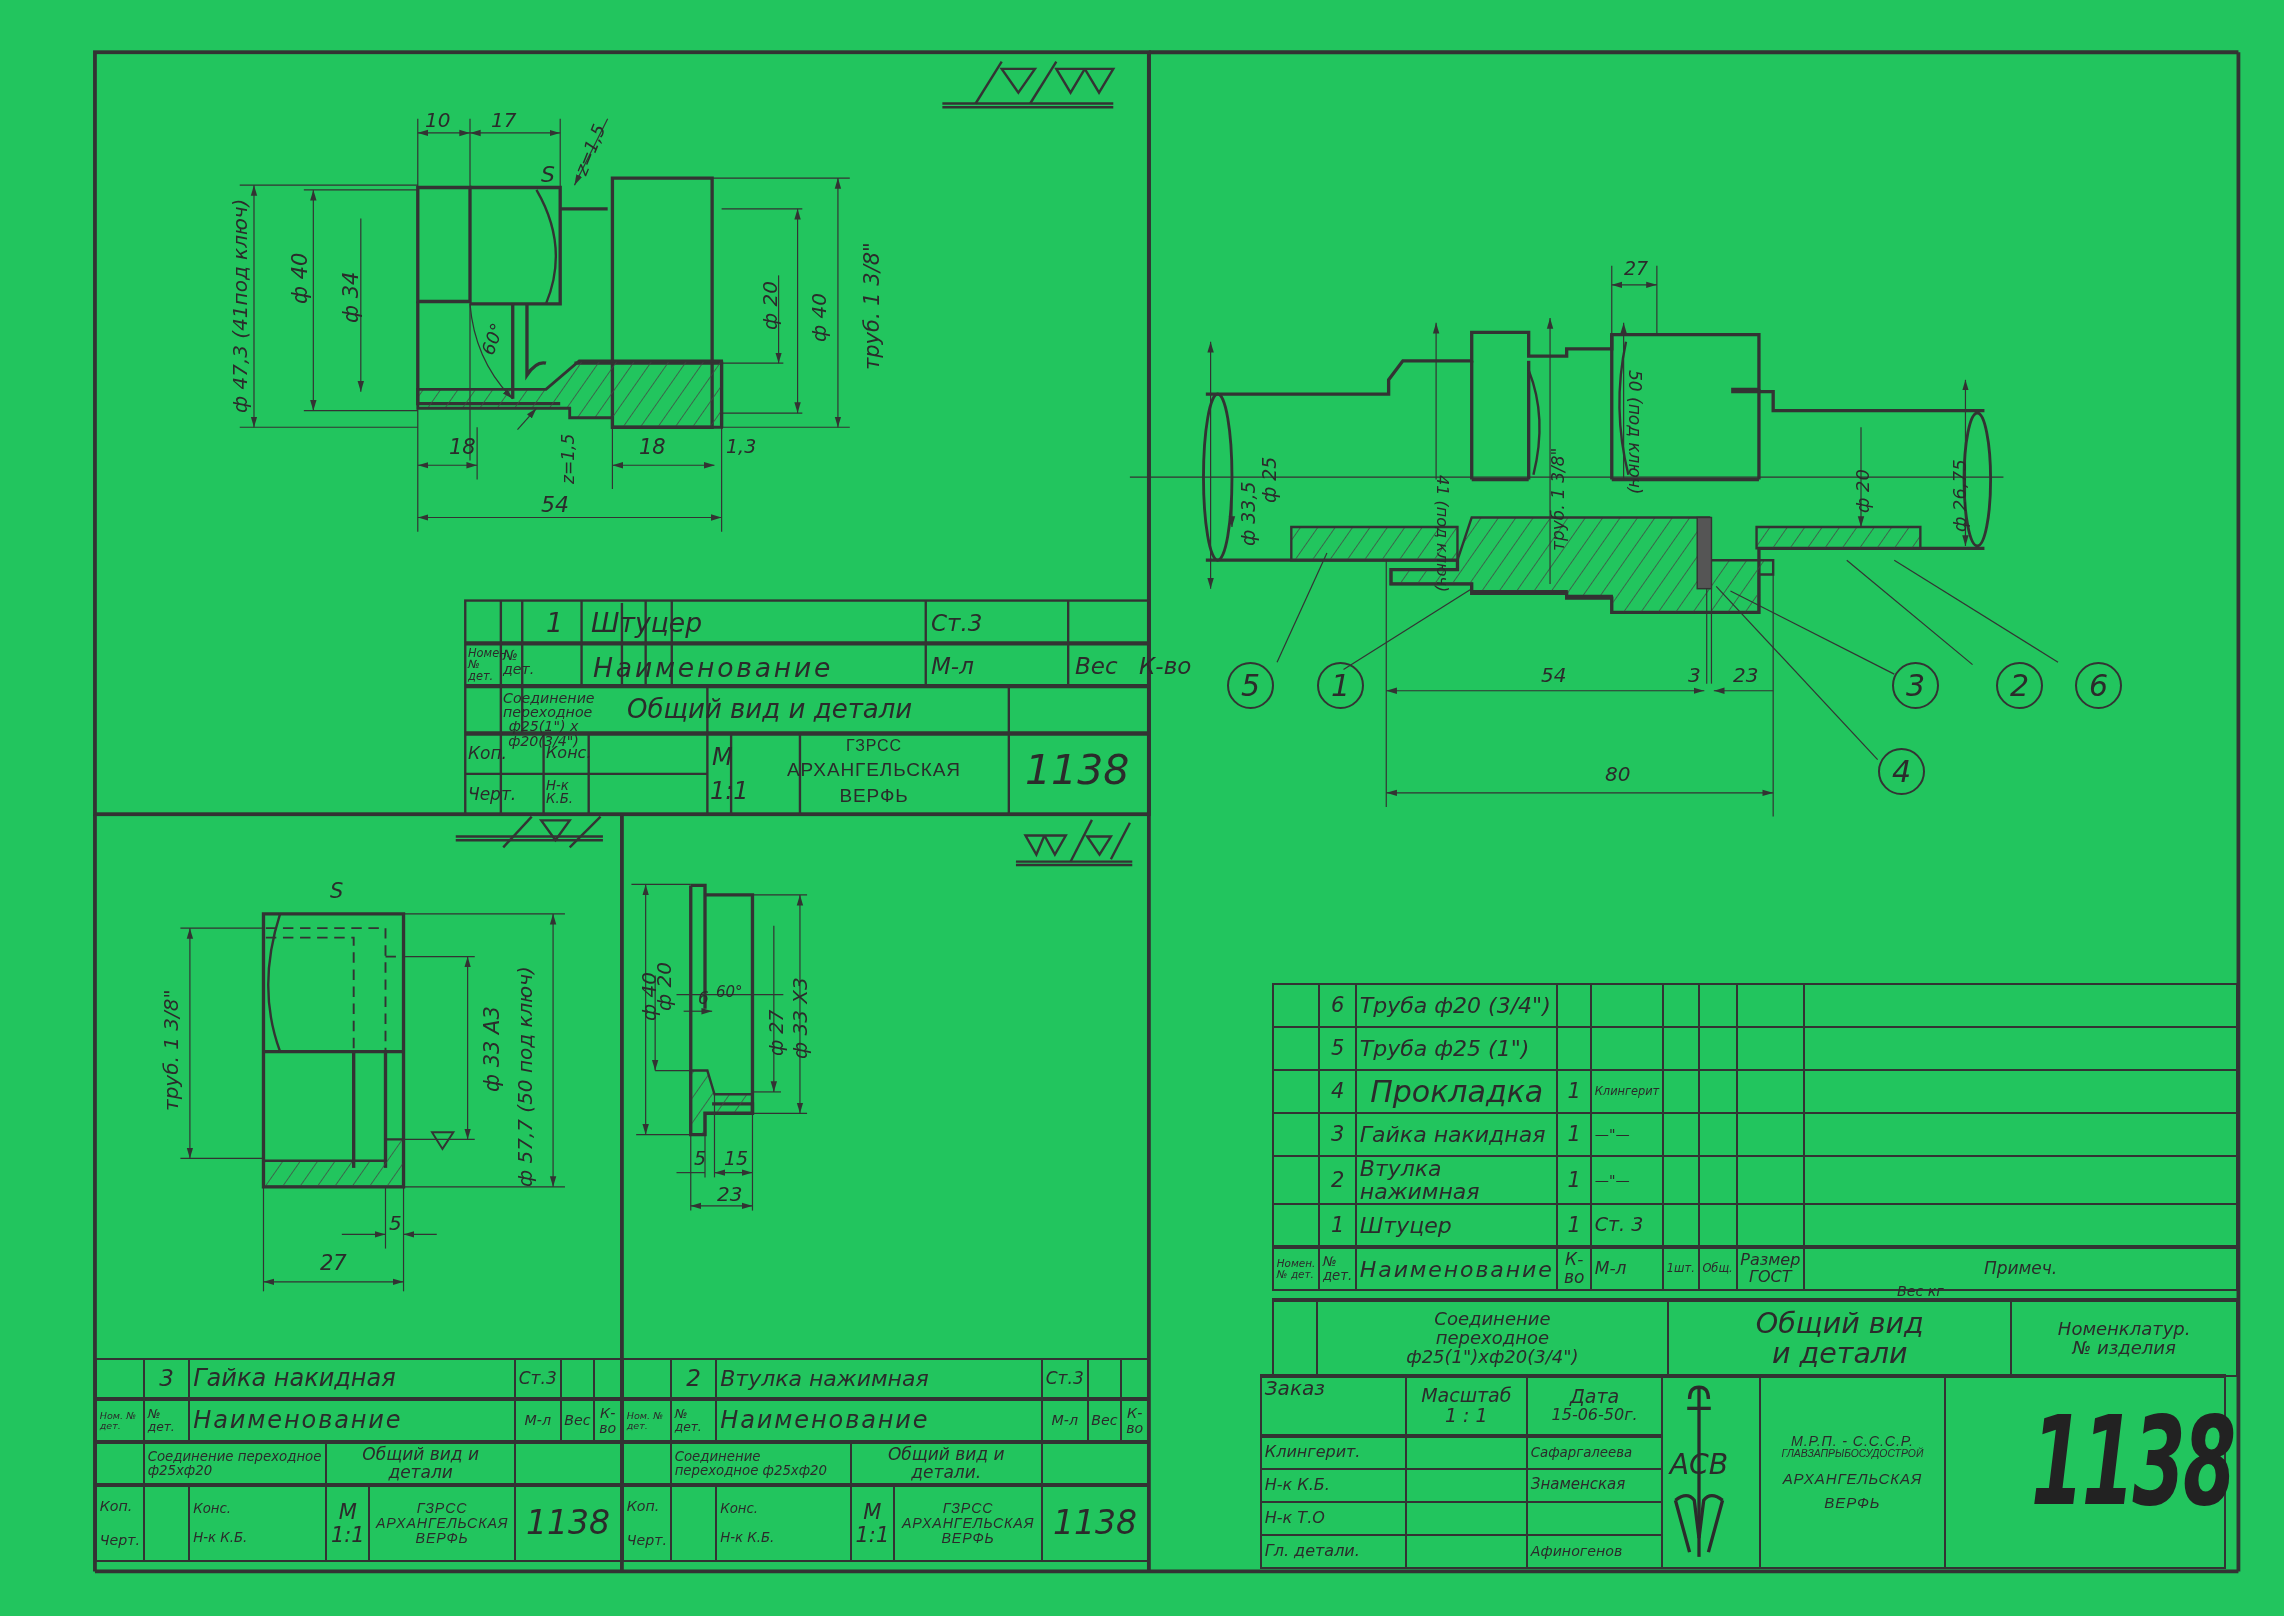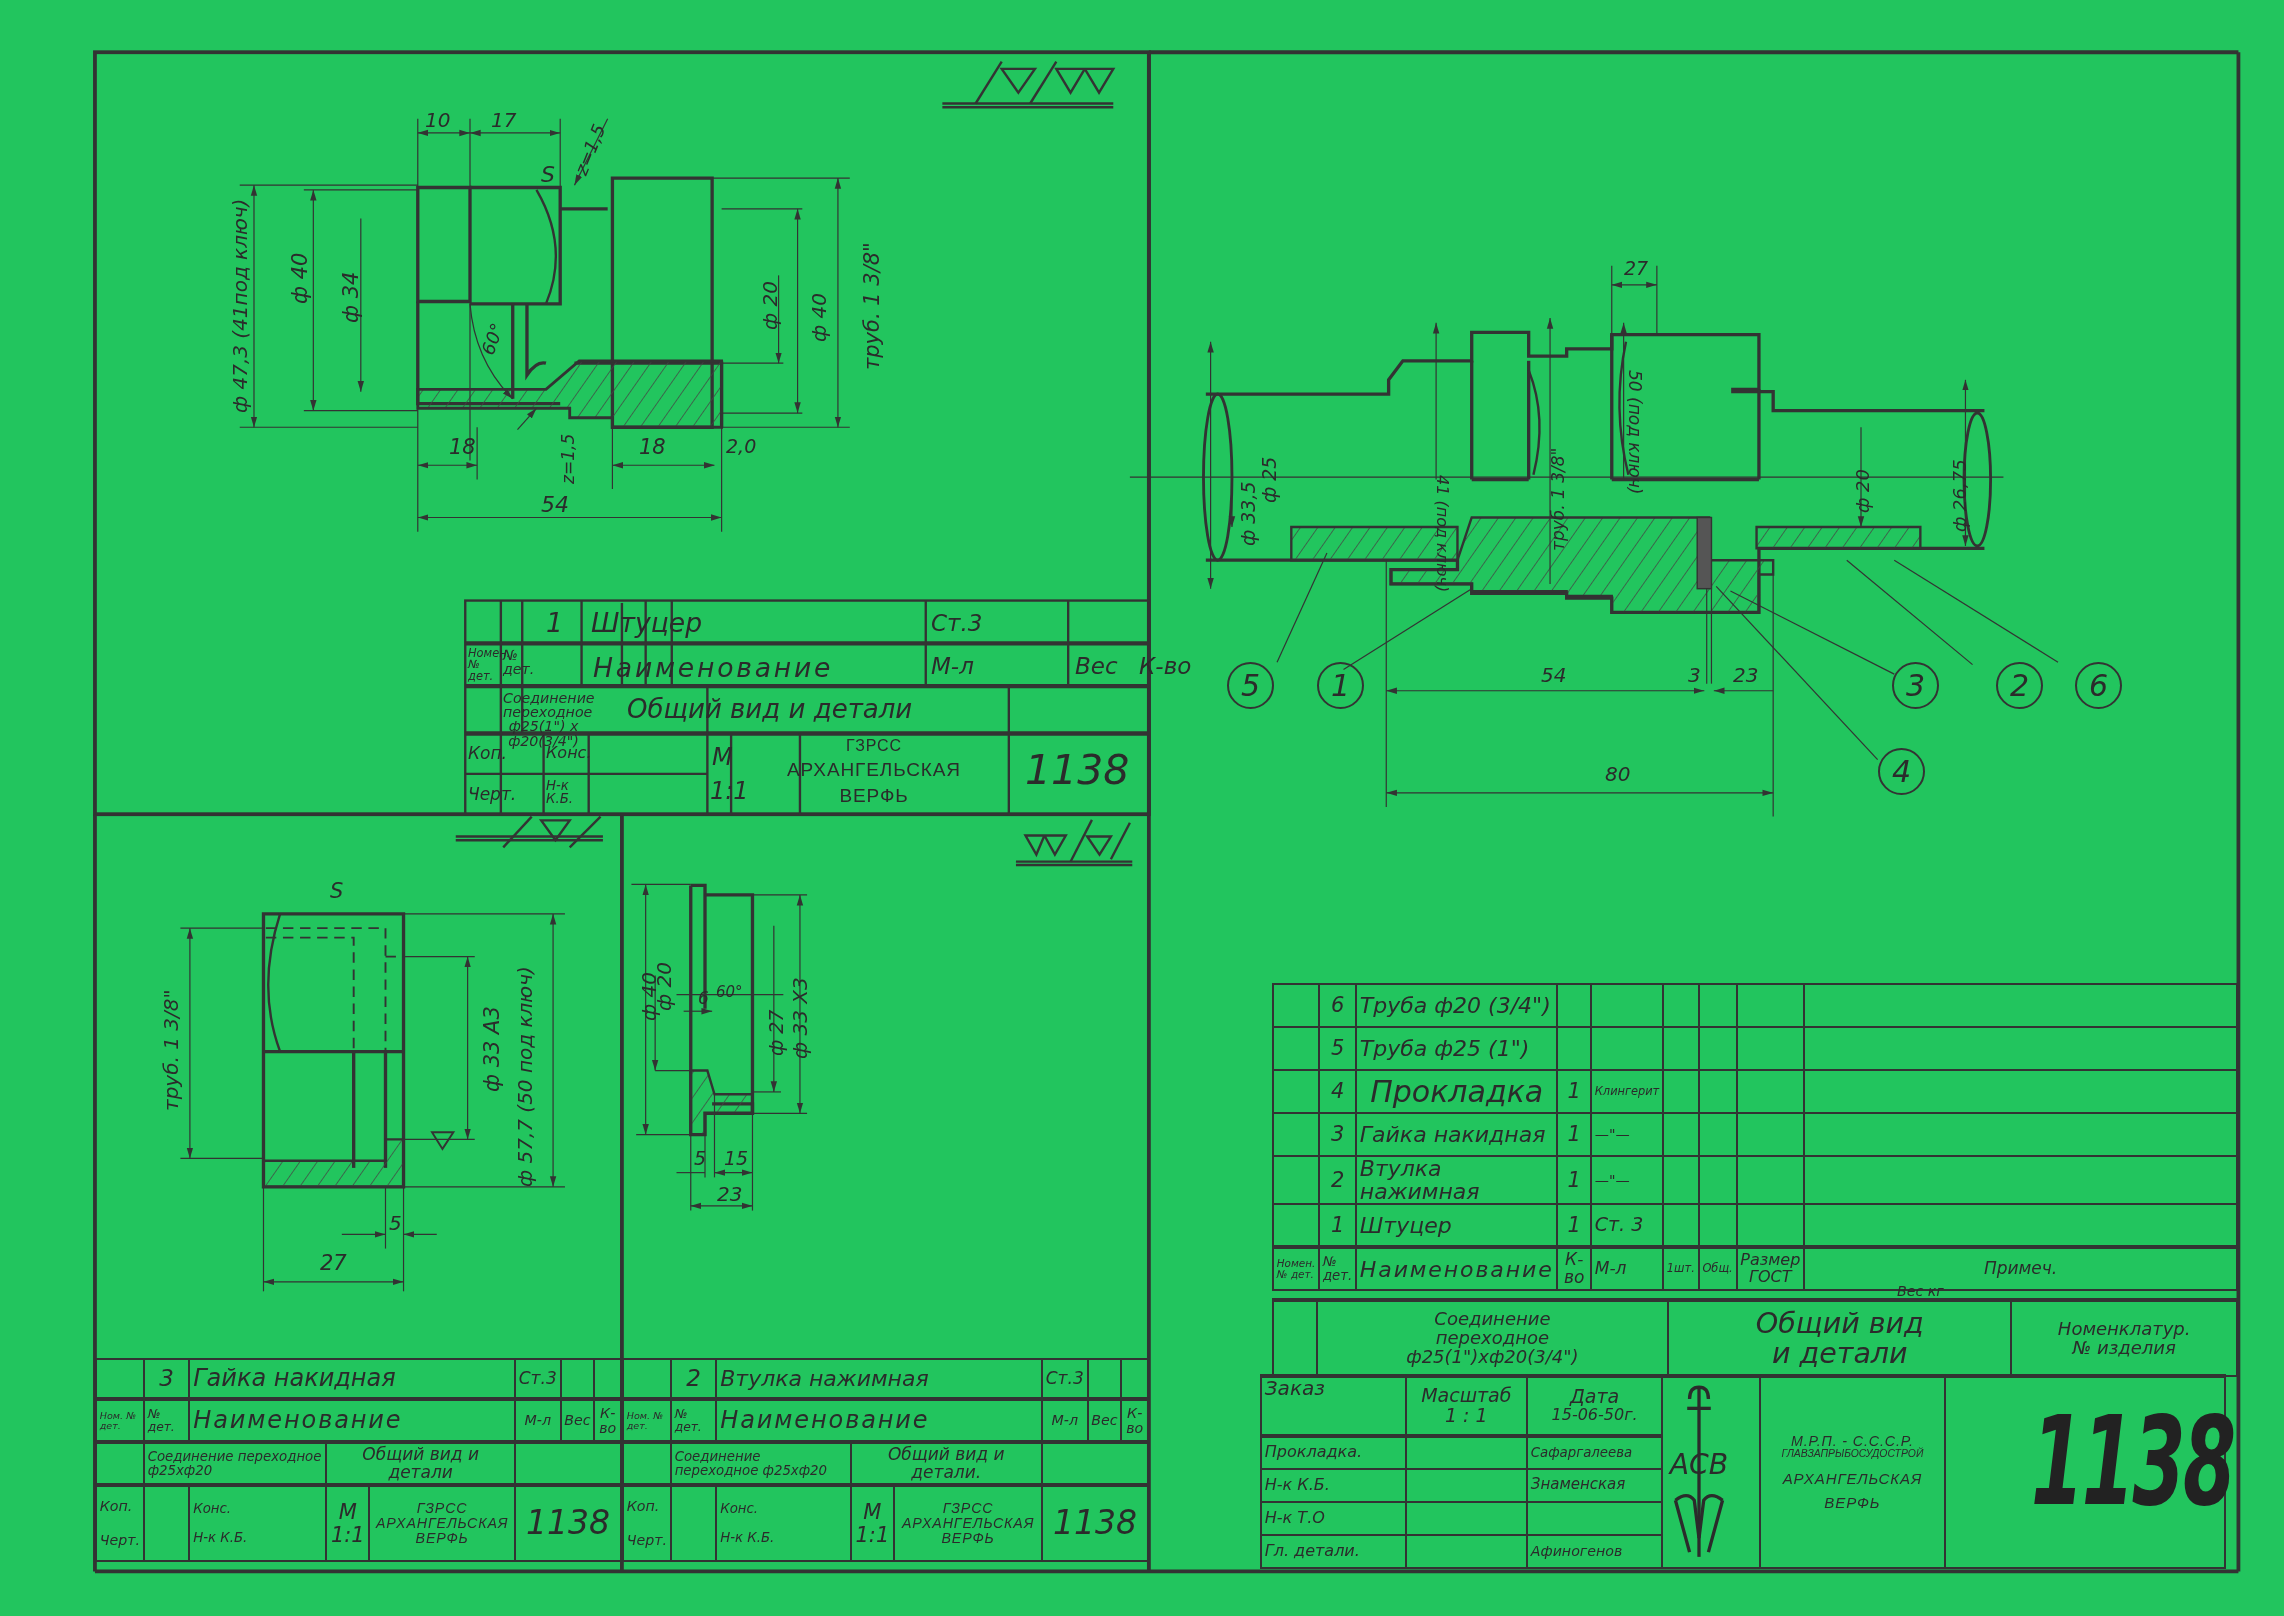--- a/index.html
+++ b/index.html
@@ -239,21 +239,21 @@
 <div class="rot" style="left:230px;top:413px;font-size:20px;transform:rotate(-90deg);">ф 47,3 (41под ключ)</div>
 <div class="rot" style="left:290px;top:304px;font-size:21px;transform:rotate(-90deg);">ф 40</div>
 <div class="rot" style="left:341px;top:323px;font-size:21px;transform:rotate(-90deg);">ф 34</div>
 <div class="rot" style="left:479px;top:351px;font-size:18px;transform:rotate(-70deg);">60°</div>
 <div class="rot" style="left:760px;top:330px;font-size:20px;transform:rotate(-90deg);">ф 20</div>
 <div class="rot" style="left:809px;top:342px;font-size:20px;transform:rotate(-90deg);">ф 40</div>
 <div class="rot" style="left:862px;top:370px;font-size:21px;transform:rotate(-90deg);">труб. 1 3/8"</div>
 <div class="t" style="left:449px;top:437px;font-size:21px;">18</div>
 <div class="rot" style="left:560px;top:484px;font-size:17px;transform:rotate(-90deg);">z=1,5</div>
 <div class="t" style="left:639px;top:437px;font-size:21px;">18</div>
-<div class="t" style="left:726px;top:437px;font-size:19px;">2,0</div>
+<div class="t" style="left:726px;top:437px;font-size:19px;">1,3</div>
 <div class="t" style="left:541px;top:494px;font-size:22px;">54</div>
 
 <div class="t" style="left:546px;top:610px;font-size:26.6px;">1</div>
 <div class="t" style="left:591px;top:610px;font-size:26.6px;">Штуцер</div>
 <div class="t" style="left:931px;top:612px;font-size:23px;">Ст.3</div>
 <div class="t" style="left:468px;top:648px;font-size:11.4px;width:32px;white-space:normal;">Номен. № дет.</div>
 <div class="t" style="left:503px;top:648px;font-size:14.2px;width:19px;white-space:normal;">№ дет.</div>
 <div class="t" style="left:593px;top:655px;font-size:26.6px;letter-spacing:2.8px;">Наименование</div>
 <div class="t" style="left:931px;top:655px;font-size:23px;">М-л</div>
 <div class="t" style="left:1075px;top:655px;font-size:23px;">Вес</div>
@@ -535,21 +535,21 @@
       <div>М.Р.П. - С.С.С.Р.</div>
       <div style="font-size:10.4px;letter-spacing:0;">ГЛАВЗАПРЫБОСУДОСТРОЙ</div>
       <div style="margin-top:11.4px;font-size:15px;">АРХАНГЕЛЬСКАЯ</div>
       <div style="margin-top:8.5px;font-size:15px;">ВЕРФЬ</div>
     </td>
     <td rowspan="5" style="width:218px;position:relative;">
       <div class="bigno" style="left:85px;top:19px;font-size:123px;">1138</div>
     </td>
   </tr>
   <tr class="thick-top" style="height:25px;">
-    <td style="font-size:16px;">Прокладка.</td>
+    <td style="font-size:16px;">Клингерит.</td>
     <td style="font-size:14.2px;"></td>
     <td style="font-size:13.3px;">Сафаргалеева</td>
   </tr>
   <tr style="height:25px;">
     <td style="font-size:16px;">Н-к К.Б.</td>
     <td></td>
     <td style="font-size:15px;">Знаменская</td>
   </tr>
   <tr style="height:25px;">
     <td style="font-size:16px;">Н-к Т.О</td>

